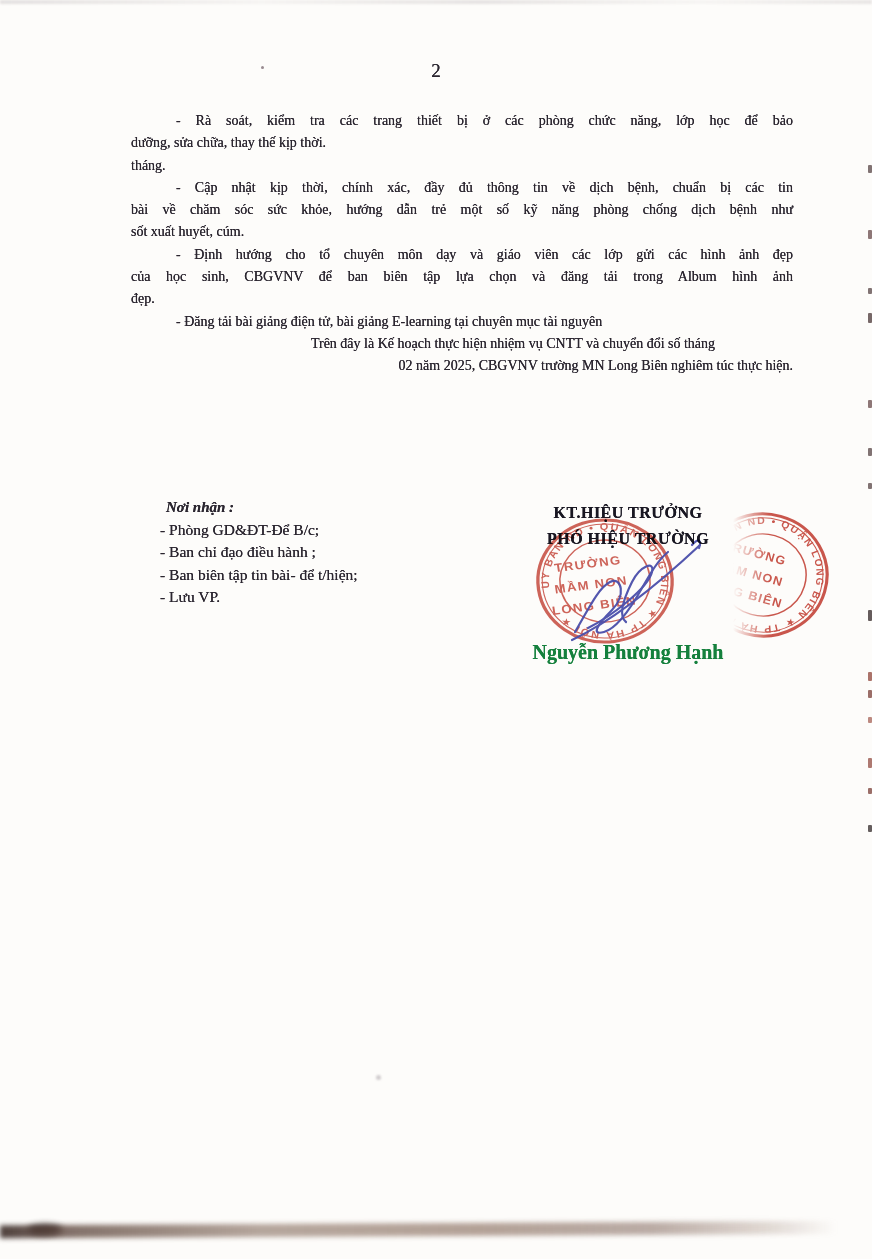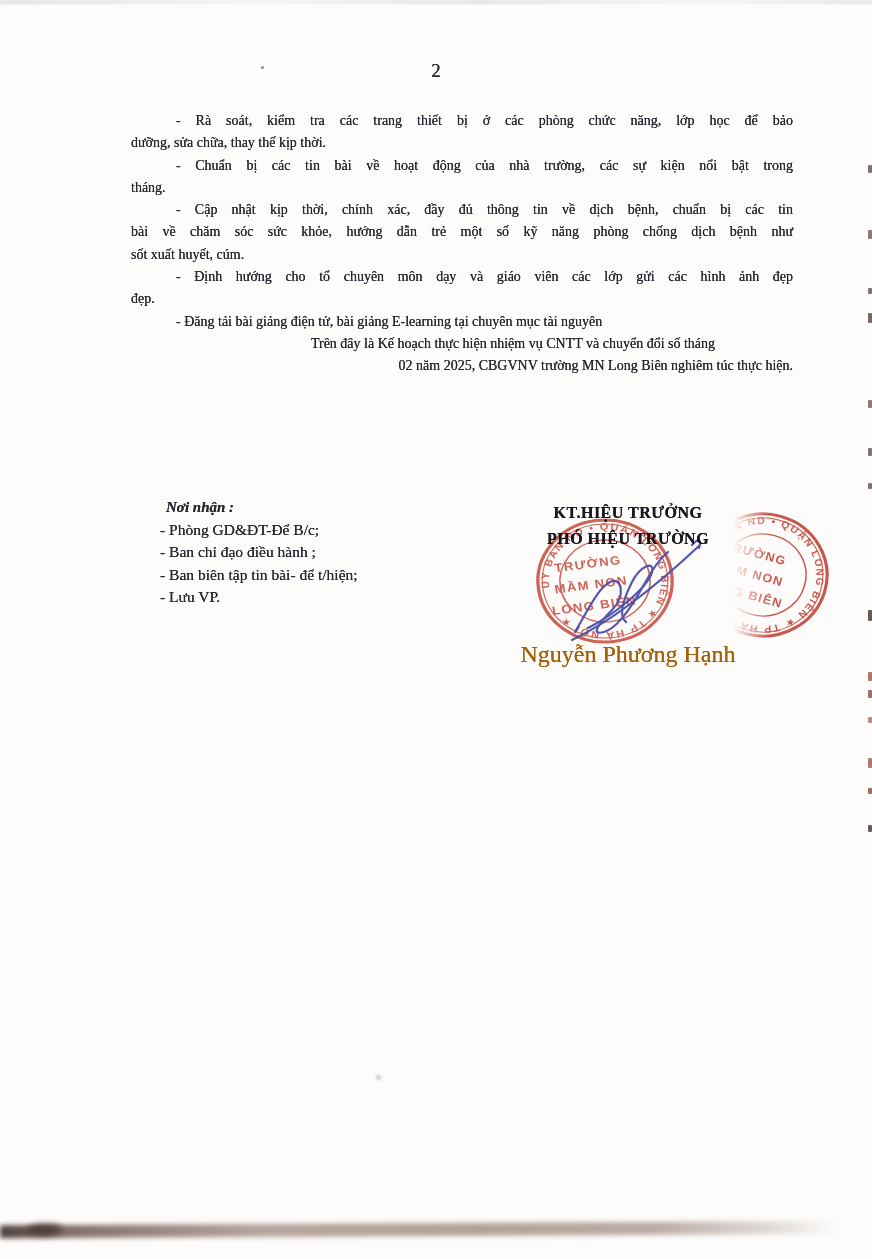--- a/index.html
+++ b/index.html
@@ -40,22 +40,22 @@
   .recips .hdr{font-weight:bold;font-style:italic;font-size:15px;padding-left:6px;}
   
   .sig{
     position:absolute;left:500px;top:500px;width:256px;
     text-align:center;font-weight:bold;color:#191722;
     font-size:16px;line-height:26px;letter-spacing:.5px;
     text-shadow:0 0 .6px currentColor;
   }
   .signame{
     position:absolute;left:500px;top:641px;width:256px;
-    text-align:center;font-weight:normal;color:#a16207;
-    font-size:24px;text-shadow:0 0 .6px currentColor;
+    text-align:center;font-weight:bold;color:#15803d;
+    font-size:20px;text-shadow:0 0 .6px currentColor;
   }
   
   .inks{
     position:absolute;left:0;top:0;width:872px;height:1259px;
     mix-blend-mode:multiply;pointer-events:none;filter:blur(.3px);
   }
   
   .em{position:absolute;right:0;width:4px;display:block;border-radius:1px;opacity:.85;}
   .band{
     position:absolute;left:0;top:1223px;width:872px;height:13px;
@@ -86,30 +86,30 @@
   <div class="topsmudge"></div>
 
   <div class="pagenum">2</div>
 
   <div class="bodycol">
     <p>
       <span class="ln j ind1" style="display:block">- Rà soát, kiểm tra các trang thiết bị ở các phòng chức năng, lớp học để bảo</span>
       <span class="ln" style="display:block">dưỡng, sửa chữa, thay thế kịp thời.</span>
     </p>
     <p>
-      <span class="ln j ind1" style="display:block">- Chuẩn bị các tin bài về hoạt động của nhà trường, các sự kiện nổi bật trong</span>
       <span class="ln" style="display:block">tháng.</span>
     </p>
     <p>
       <span class="ln j ind1" style="display:block">- Cập nhật kịp thời, chính xác, đầy đủ thông tin về dịch bệnh, chuẩn bị các tin</span>
       <span class="ln j" style="display:block">bài về chăm sóc sức khỏe, hướng dẫn trẻ một số kỹ năng phòng chống dịch bệnh như</span>
       <span class="ln" style="display:block">sốt xuất huyết, cúm.</span>
     </p>
     <p>
       <span class="ln j ind1" style="display:block">- Định hướng cho tổ chuyên môn dạy và giáo viên các lớp gửi các hình ảnh đẹp</span>
+      <span class="ln j" style="display:block">của học sinh, CBGVNV để ban biên tập lựa chọn và đăng tải trong Album hình ảnh</span>
       <span class="ln" style="display:block">đẹp.</span>
     </p>
     <p>
       <span class="ln ind1" style="display:block">- Đăng tải bài giảng điện tử, bài giảng E-learning tại chuyên mục tài nguyên</span>
     </p>
     <p>
       <span class="ln ind2" style="display:block">Trên đây là Kế hoạch thực hiện nhiệm vụ CNTT và chuyển đổi số tháng</span>
       <span class="ln ind3" style="display:block">02 năm 2025, CBGVNV trường MN Long Biên  nghiêm túc thực hiện.</span>
     </p>
   </div>

